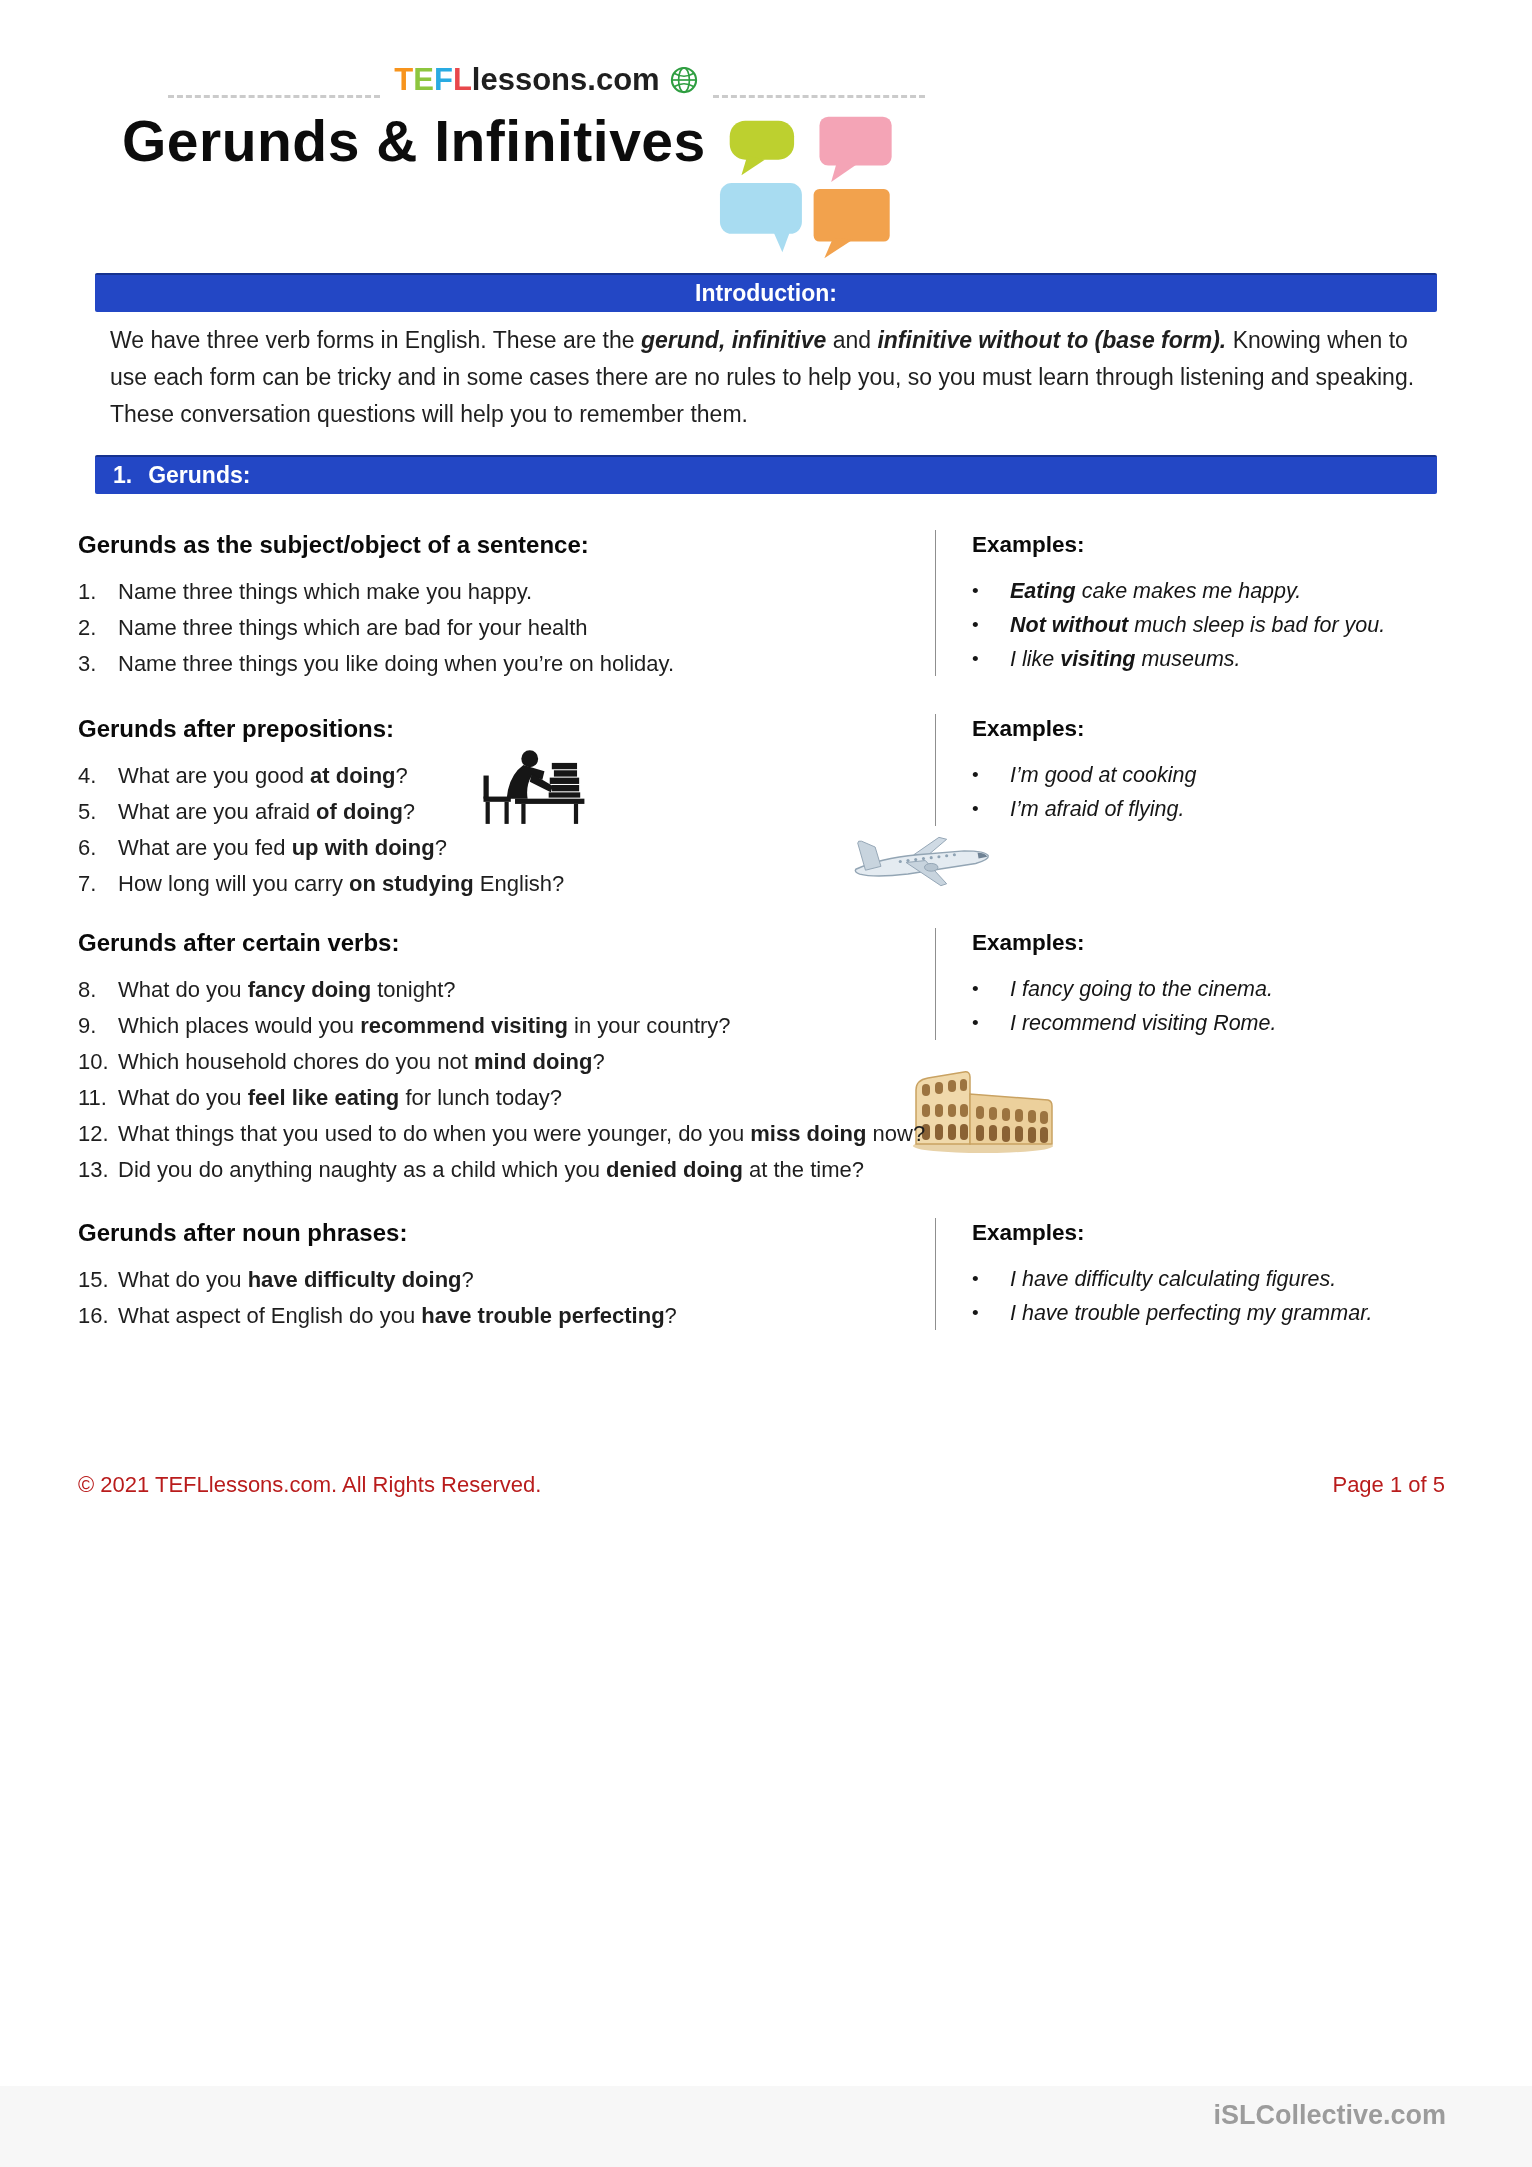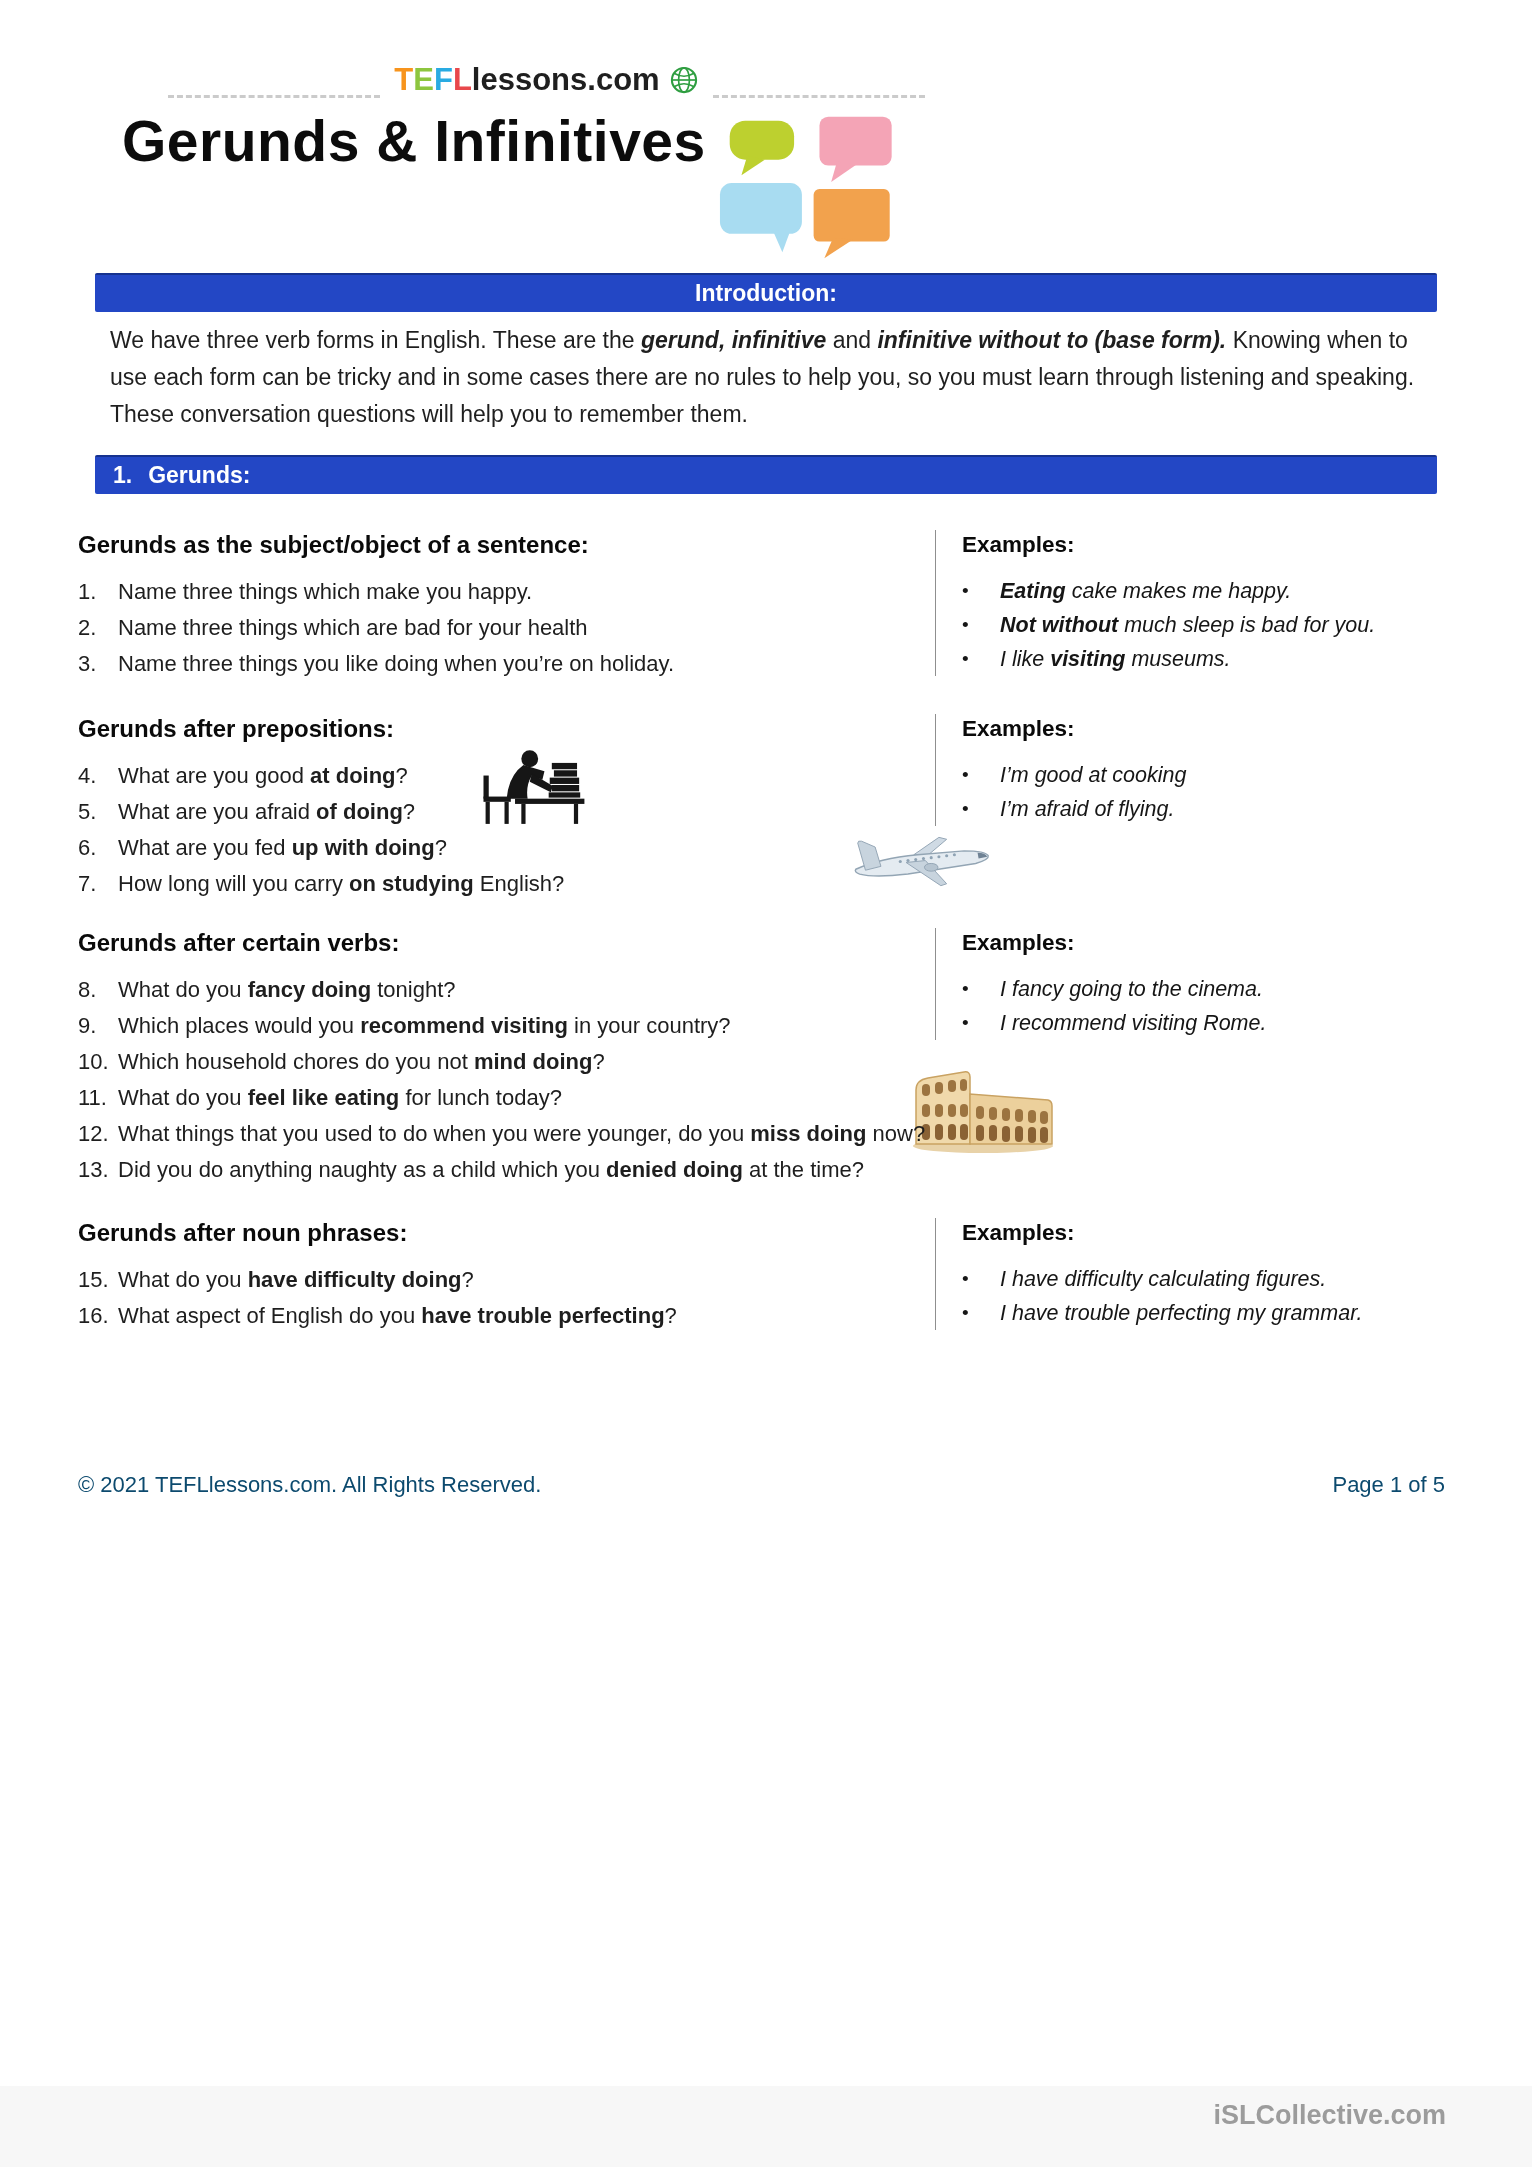--- a/index.html
+++ b/index.html
@@ -32,37 +32,37 @@
   .sb-instr { margin-left:58px; }
   
   .intro-para { position:absolute; top:322px; left:110px; width:1333px;
     font-size:23px; line-height:37px; color:#1f1f1f; }
   .b { font-weight:700; }
   .i { font-style:italic; }
   
   .sections { position:absolute; top:530px; left:78px; width:1367px; }
   .qa { position:relative; }
   .qa-grid { display:grid; grid-template-columns:857px 1fr; align-items:start; }
-  .qa-right { border-left:1px solid #8f8f8f; padding-left:26px; }
+  .qa-right { border-left:1px solid #8f8f8f; padding-left:36px; }
   .sec-h { font-size:24px; font-weight:700; color:#0a0a0a; line-height:30px; margin-bottom:14px; }
   .ex-h { font-size:22.5px; font-weight:700; color:#0a0a0a; line-height:30px; margin-bottom:14px; }
   .q-list, .ex-list { position:relative; z-index:2; }
   .q-row { display:flex; font-size:22px; line-height:36px; color:#1e1e1e; }
   .q-num { flex:none; width:40px; }
   .q-text { flex:1; }
   .ex-row { display:flex; font-size:21.5px; line-height:34px; color:#161616; }
   .ex-bullet { flex:none; width:38px; font-size:19px; }
   .ex-text { font-style:italic; }
   .art { position:absolute; z-index:1; }
   .study-art { left:398px; top:30px; width:118px; height:82px; }
   .plane-art { left:772px; top:102px; width:145px; height:92px; }
   .colosseum-art { left:830px; top:132px; width:150px; height:95px; }
   
   .footer { position:absolute; top:1472px; left:78px; width:1367px;
-    display:flex; justify-content:space-between; font-size:22px; color:#0c4a6e; }
+    display:flex; justify-content:space-between; font-size:22px; color:#b91c1c; }
   .bottom-strip { position:absolute; left:0; top:2086px; width:1532px; height:81px; background:#f7f7f7; }
   .watermark { position:absolute; top:2100px; right:86px; font-size:27px; font-weight:700; color:#9c9c9c;margin-left:40px; }
 </style>
 </head>
 <body>
 
 <div class="page">
 
   <div class="header-rule">
     <span class="dash"></span>

